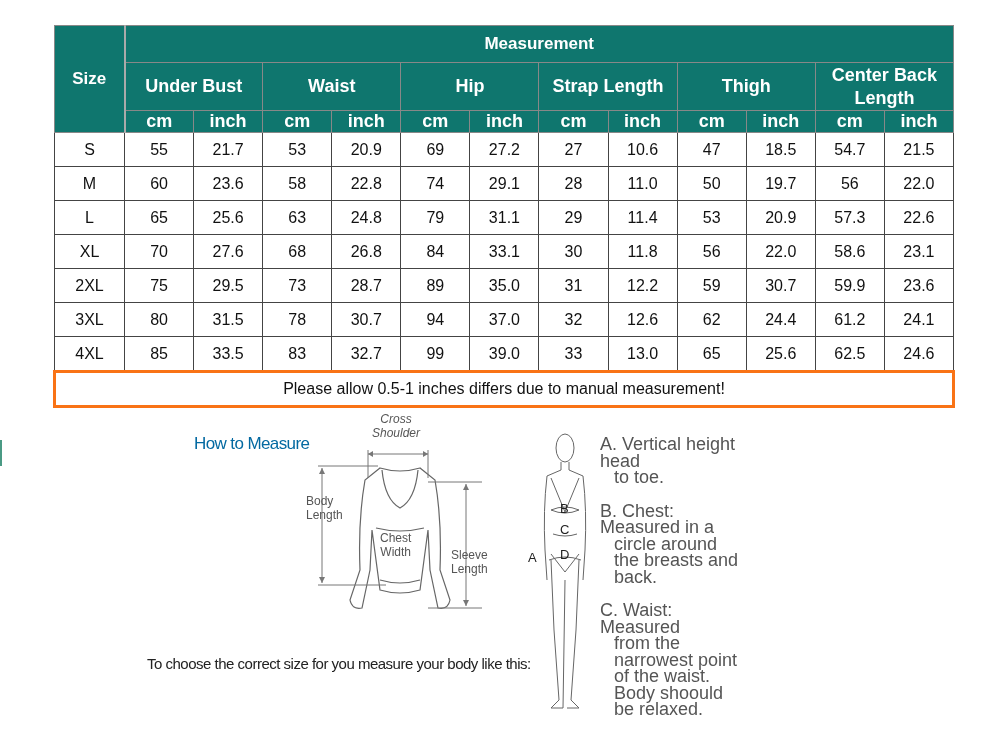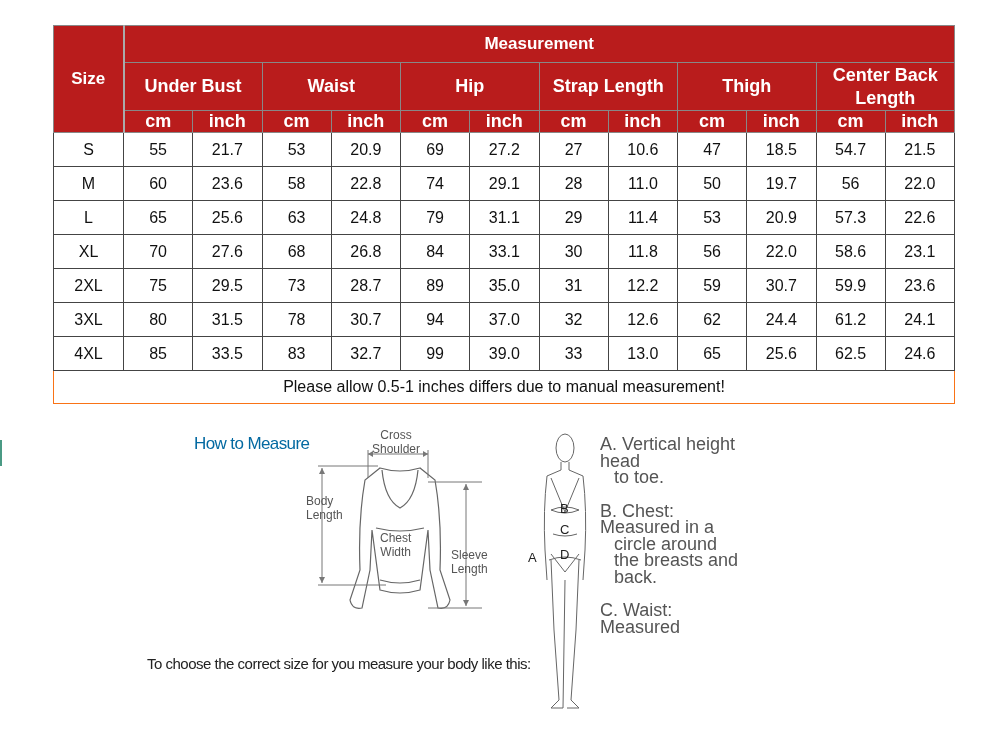--- a/index.html
+++ b/index.html
@@ -2,27 +2,27 @@
 <html><head>
 <meta charset="utf-8">
 <style>
   html, body { margin: 0; padding: 0; background: #ffffff; }
   body { width: 1000px; height: 734px; position: relative; overflow: hidden;
          font-family: "Liberation Sans", sans-serif; color: #111; }
   .left-accent { position: absolute; left: 0; top: 440px; width: 2px; height: 26px; background: #4a9a84; }
   table.size-table { position: absolute; left: 53px; top: 25px; width: 902px;
          border-collapse: collapse; table-layout: fixed; }
   table.size-table td, table.size-table th { text-align: center; vertical-align: middle; padding: 0; }
-  .hd { background: #b91c1c; color: #fff; font-weight: bold; border: 1px solid #888; }
+  .hd { background: #0f766e; color: #fff; font-weight: bold; border: 1px solid #888; }
   .hd.r1 { height: 36px; font-size: 17px; }
   .hd.r2 { height: 47px; font-size: 18px; line-height: 23px; }
   .hd.r3 { height: 21px; font-size: 18px; }
   .hd.size { font-size: 17px; border-right: 2px solid #aaa; }
   td.cell { height: 33px; font-size: 16px; border: 1px solid #444; background: #fff; }
-  td.note { height: 32px; font-size: 16px; border: 1px solid #f97316; }
+  td.note { height: 32px; font-size: 16px; border: 3px solid #f97316; }
   .htm-title { position: absolute; left: 194px; top: 434px; font-size: 17px; color: #0369a1; letter-spacing: -0.6px; }
   .choose-text { position: absolute; left: 147px; top: 655px; font-size: 15px; color: #222; letter-spacing: -0.5px; }
   .sweater { position: absolute; left: 300px; top: 430px; width: 200px; height: 200px; }
   .body-fig { position: absolute; left: 525px; top: 430px; width: 70px; height: 285px; }
   .dlabel { position: absolute; font-size: 12px; color: #555; line-height: 14px; text-align: center; }
   .instructions { position: absolute; left: 600px; top: 436px; width: 140px; font-size: 18px; color: #555; line-height: 16.5px; }
   .instr { margin-bottom: 17px; }
   .instr .rest { display: block; padding-left: 14px; }
 </style>
 </head>
@@ -210,21 +210,21 @@
   </g>
   <g fill="#777">
     <polygon points="68,24 73,21 73,27"></polygon>
       <polygon points="128,24 123,21 123,27"></polygon>
     <polygon points="22,38 19,44 25,44"></polygon>
       <polygon points="22,153 19,147 25,147"></polygon>
     <polygon points="166,54 163,60 169,60"></polygon>
       <polygon points="166,176 163,170 169,170"></polygon>
   </g>
 </svg>
-<div class="dlabel" style="left:372px;top:428px;">
+<div class="dlabel" style="left:372px;top:412px;font-style:italic;">
   <div>Cross</div>
   <div>Shoulder</div>
 </div>
 <div class="dlabel" style="left:306px;top:494px;text-align:left;">
   <div>Body</div>
   <div>Length</div>
 </div>
 <div class="dlabel" style="left:380px;top:531px;">
   <div>Chest</div>
   <div>Width</div>
@@ -250,14 +250,14 @@
     <text x="35" y="83">B</text>
       <text x="35" y="104">C</text>
       <text x="35" y="129">D</text>
       <text x="3" y="132">A</text>
   </g>
 </svg>
 
 <div class="instructions" id="instructions">
     <div class="instr"><span>A. Vertical height head</span><span class="rest">to toe.</span></div>
     <div class="instr"><span>B. Chest: Measured in a</span><span class="rest">circle around the breasts and back.</span></div>
-    <div class="instr"><span>C. Waist: Measured</span></div>
+    <div class="instr"><span>C. Waist: Measured</span><span class="rest">from the narrowest point of the waist. Body shoould be relaxed.</span></div>
   </div>
 
 </body></html>

